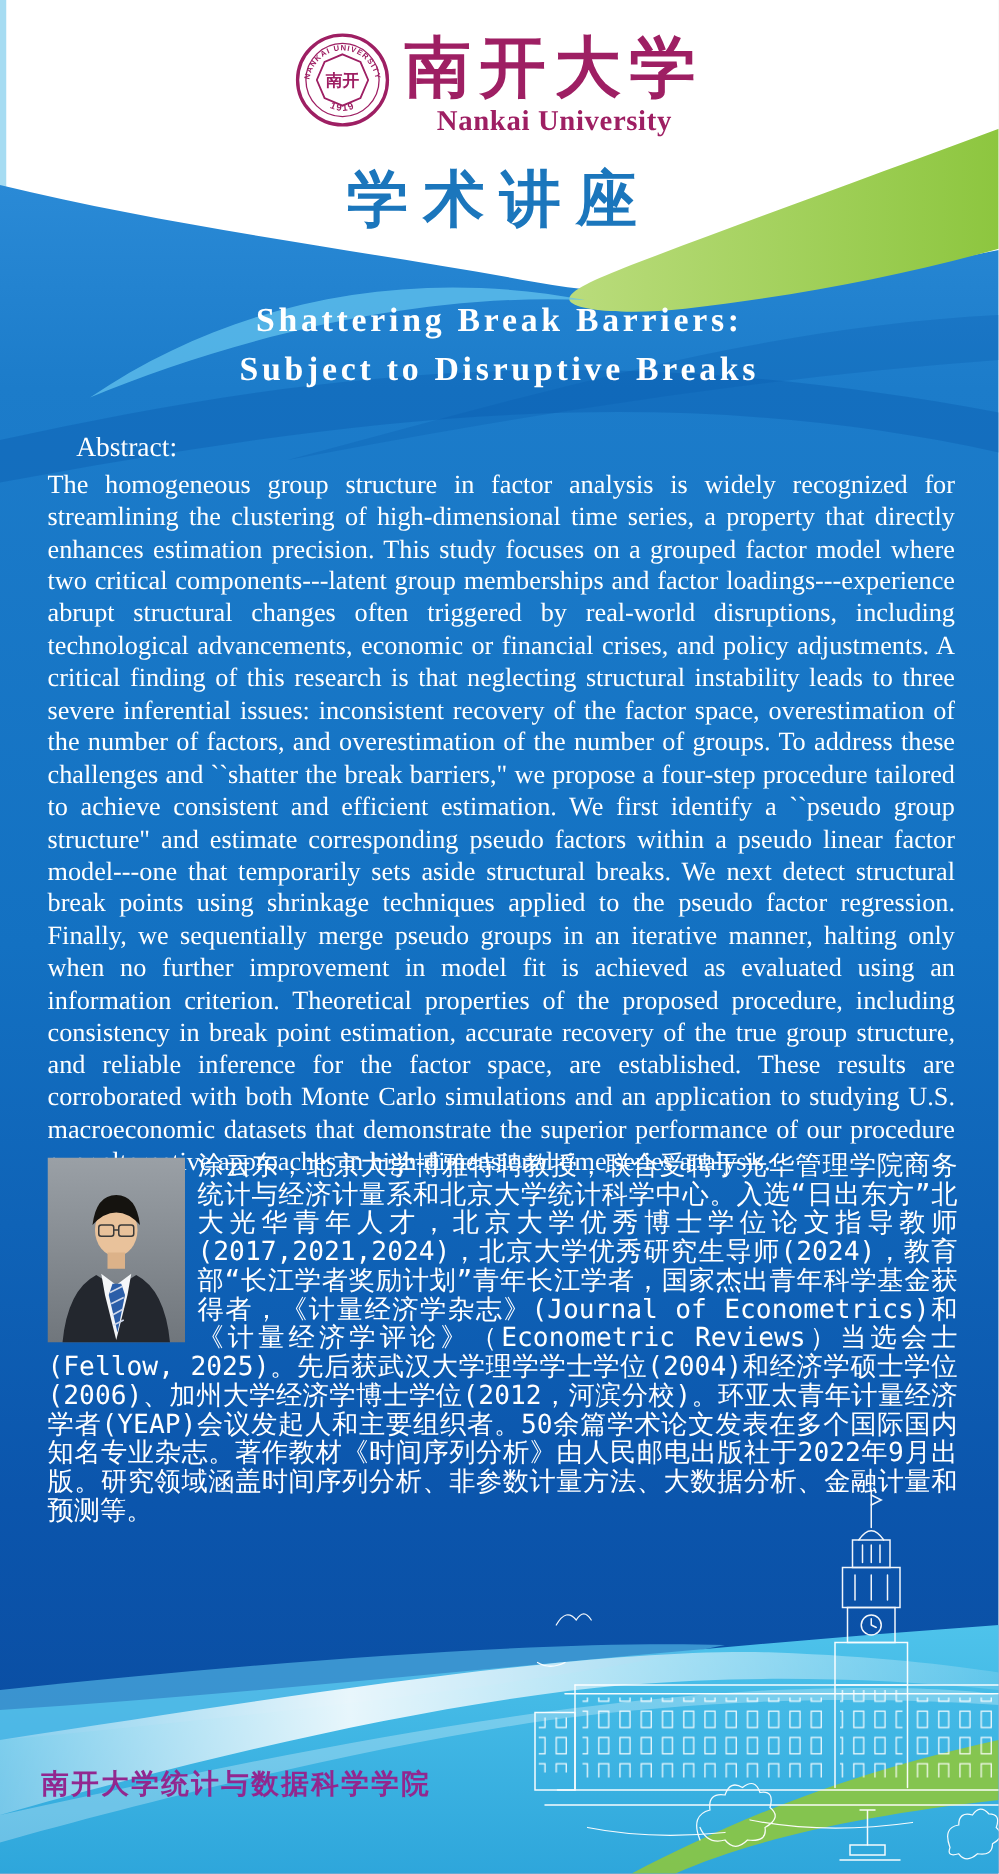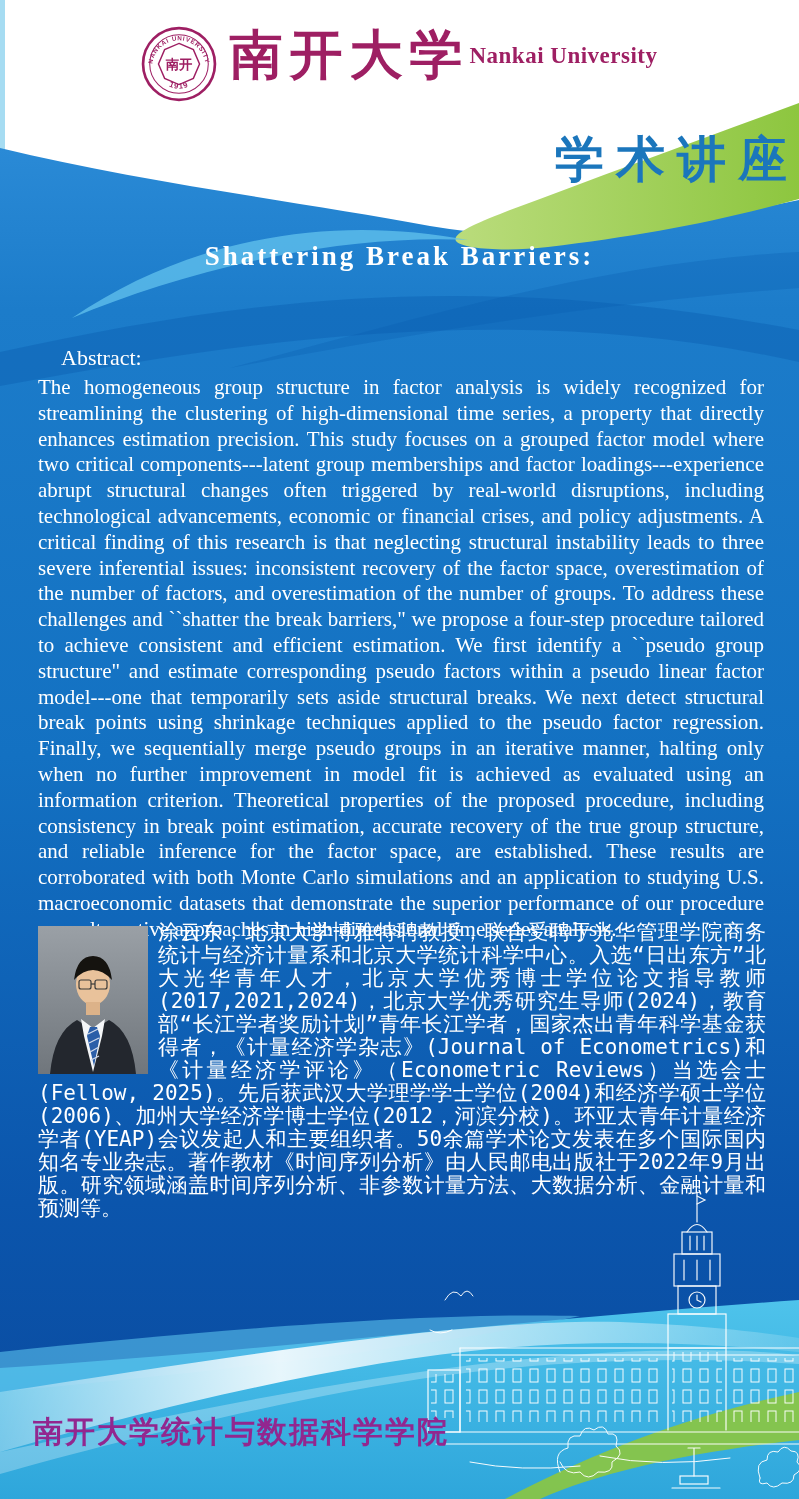--- a/index.html
+++ b/index.html
@@ -4,45 +4,45 @@
 <style>
   html,body{margin:0;padding:0;background:#e8e8e8;}
   .poster{position:relative;width:799px;height:1499px;overflow:hidden;background:#fff;
           font-family:"Liberation Serif",serif;margin:0 auto;}
   .abs{position:absolute;}
   .bg{left:0;top:0;width:799px;height:1499px;z-index:0;}
   .content{z-index:1;}
 
   .logo-row{top:26px;left:0;width:799px;display:flex;justify-content:center;align-items:flex-start;gap:12px;z-index:1;}
   .seal{width:76px;height:76px;flex:0 0 auto;}
-  .logo-text{display:flex;align-items:center;}
+  .logo-text{display:flex;flex-direction:column;align-items:center;}
   .calligraphy{font-size:53px;line-height:58px;color:#9E1F63;letter-spacing:7px;font-weight:bold;
                font-family:"Liberation Serif",serif;}
   .univ-en{font-size:23px;line-height:25px;color:#9E1F63;font-weight:bold;letter-spacing:.5px;}
 
-  .banner{top:127px;left:0;width:799px;text-align:right;font-size:49px;font-weight:bold;color:#1B76BC;
+  .banner{top:127px;left:0;width:799px;text-align:center;font-size:49px;font-weight:bold;color:#1B76BC;
           letter-spacing:12px;font-family:"Liberation Sans",sans-serif;z-index:1;}
 
   .title{top:237px;left:0;width:799px;text-align:center;color:#fff;font-weight:bold;font-size:27px;
          line-height:39px;letter-spacing:3px;z-index:1;}
 
   .h-section{font-size:22px;font-weight:normal;color:#fff;z-index:1;margin-left:23px;}
   .abstract-head{left:38px;top:345px;}
   .abstract-body{left:38px;top:375px;width:726px;color:#fff;font-size:21px;line-height:25.8px;
                  text-align:justify;z-index:1;}
   .speaker-head{left:38px;top:893px;}
 
   .bio{left:38px;top:921px;width:728px;color:#fff;font-size:21px;line-height:23px;text-align:justify;
        font-family:"DejaVu Sans Mono",monospace;z-index:1;}
   .photo{float:left;width:110px;height:148px;margin:5px 10px 2px 0;}
 
   .info{left:38px;top:1237px;width:724px;color:#fff;font-size:23px;line-height:29.5px;
         font-family:"DejaVu Sans Mono",monospace;z-index:1;white-space:nowrap;}
 
-  .school-cn{left:33px;top:1412px;font-size:30px;font-weight:bold;color:#92278F;letter-spacing:2px;
+  .school-cn{left:33px;top:1412px;font-size:22px;font-weight:bold;color:#92278F;letter-spacing:2px;
              font-family:"Liberation Sans",sans-serif;z-index:2;}
   .school-en{left:33px;top:1535px;font-size:13px;font-weight:bold;color:#92278F;z-index:2;}
 </style>
 </head>
 <body>
 
 <div class="poster">
 
   <svg class="abs bg" viewBox="0 0 799 1499" width="799" height="1499" xmlns="http://www.w3.org/2000/svg">
     <defs>
@@ -150,20 +150,21 @@
     <div class="logo-text">
       <div class="calligraphy">南开大学</div>
       <div class="univ-en">Nankai University</div>
     </div>
   </div>
 
   <div class="abs banner content">学术讲座</div>
 
   <div class="abs title content">
     <div>Shattering Break Barriers:</div>
+    <div>Subject to Disruptive Breaks</div>
   </div>
 
   <div class="abs h-section abstract-head content">Abstract:</div>
   <div class="abs abstract-body content">The homogeneous group structure in factor analysis is widely recognized for streamlining the clustering of high-dimensional time series, a property that directly enhances estimation precision. This study focuses on a grouped factor model where two critical components---latent group memberships and factor loadings---experience abrupt structural changes often triggered by real-world disruptions, including technological advancements, economic or financial crises, and policy adjustments. A critical finding of this research is that neglecting structural instability leads to three severe inferential issues: inconsistent recovery of the factor space, overestimation of the number of factors, and overestimation of the number of groups. To address these challenges and ``shatter the break barriers," we propose a four-step procedure tailored to achieve consistent and efficient estimation. We first identify a ``pseudo group structure" and estimate corresponding pseudo factors within a pseudo linear factor model---one that temporarily sets aside structural breaks. We next detect structural break points using shrinkage techniques applied to the pseudo factor regression. Finally, we sequentially merge pseudo groups in an iterative manner, halting only when no further improvement in model fit is achieved as evaluated using an information criterion. Theoretical properties of the proposed procedure, including consistency in break point estimation, accurate recovery of the true group structure, and reliable inference for the factor space, are established. These results are corroborated with both Monte Carlo simulations and an application to studying U.S. macroeconomic datasets that demonstrate the superior performance of our procedure over alternative approaches in high-dimensional time series analysis.</div>
 
   <div class="abs bio content">
     <svg class="photo" viewBox="0 0 110 148">
       <defs>
         <linearGradient id="phbg" x1="0" y1="0" x2="0" y2="1">
           <stop offset="0" stop-color="#9aa0a6"></stop>

